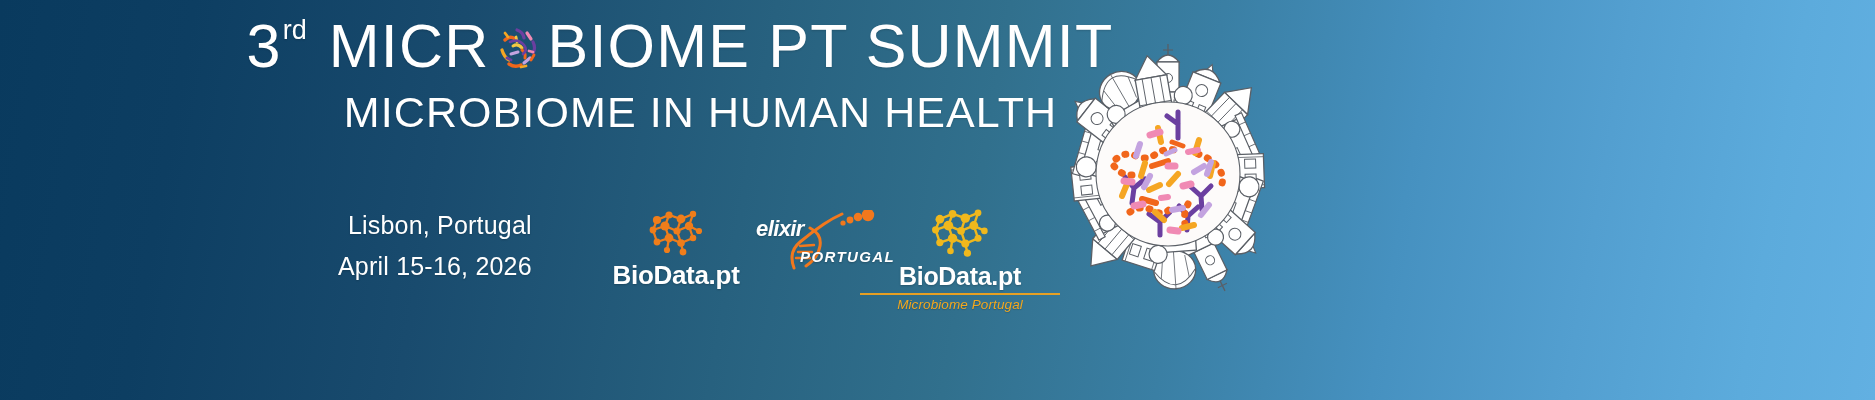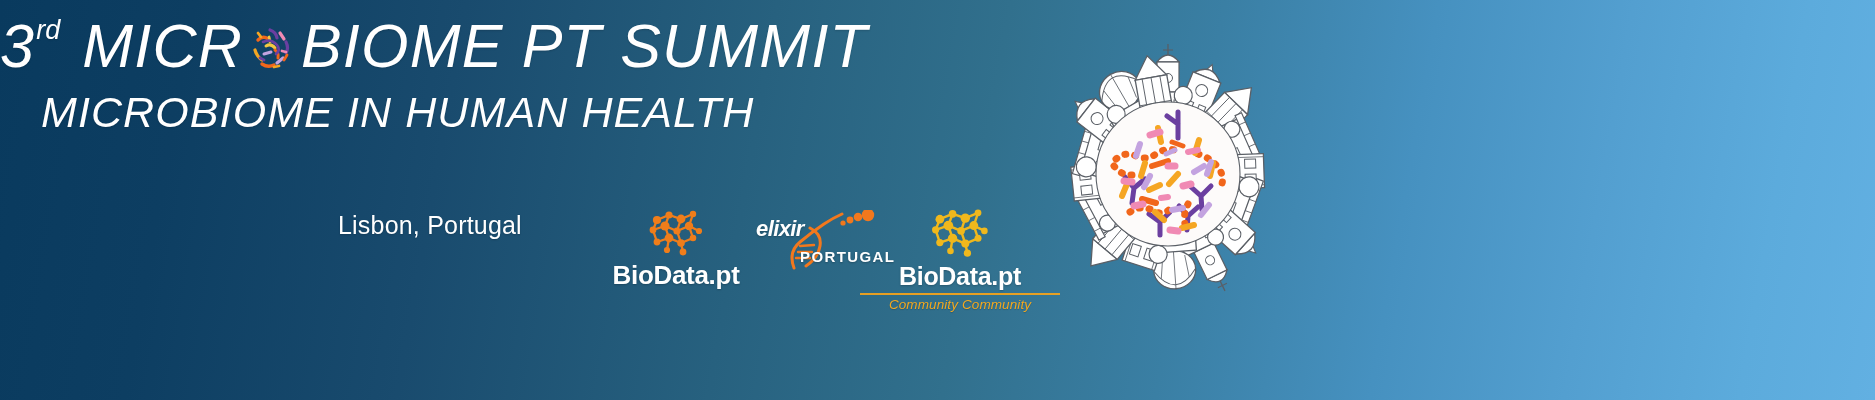--- a/index.html
+++ b/index.html
@@ -29,23 +29,22 @@
         #5cabdc 93%,
         #62b0e2 100%);
     overflow:hidden;
   }
 
   
   .title-block {
     position:absolute;
     left:0; top:14px;
     width:1360px;
-    text-align:left;
+    text-align:center;
     color:#ffffff;
-    font-style:italic;
   }
   .main-title {
     font-size:61px;
     font-weight:400;
     letter-spacing:1.2px;
     line-height:1.06;
     white-space:nowrap;
     display:inline-block;
     text-shadow:0 1px 2px rgba(0,0,0,.16);
   }
@@ -140,20 +139,21 @@
     font-size:22px;
     font-style:italic;
     font-weight:700;
     letter-spacing:-.6px;
     text-shadow:0 1px 2px rgba(0,0,0,.25);
   }
   .elixir-country {
     position:absolute; left:46px; top:38px;
     color:#ffffff;
     font-size:15px;
+    font-style:italic;
     font-weight:700;
     letter-spacing:1.4px;
     text-shadow:0 1px 2px rgba(0,0,0,.25);
   }
   .elixir-svg { position:absolute; left:0; top:0; }
 
   
   #lisbon {
     position:absolute;
     left:1002px; top:6px;
@@ -189,20 +189,21 @@
           </g>
           <g fill="none" stroke-linecap="round">
             <path d="M19 22 q8 -4 14 3 q4 5 -1 9" stroke="#6b3fa0" stroke-width="2.6"></path>
           </g>
         </svg></span><span class="title-seg">BIOME PT SUMMIT</span></div>
     <div class="sub-title">MICROBIOME IN HUMAN HEALTH</div>
   </div>
 
   <div class="meta">
     <div>Lisbon, Portugal</div>
+    <div>April 15-16, 2026</div>
   </div>
 
   <div class="logos">
 
     <div class="logo" id="logo-biodata">
       <svg class="logo-icon" width="66" height="50" viewBox="0 0 66 50" xmlns="http://www.w3.org/2000/svg">
         <g stroke="#ef7d1a" stroke-width="2.3" fill="none">
           <path d="M14 12 L26 7 L38 11 L50 6"></path>
           <path d="M10 22 L22 18 L34 23 L46 18 L56 23"></path>
           <path d="M14 34 L26 30 L38 35 L50 30"></path>
@@ -282,21 +283,21 @@
           <circle cx="14" cy="34" r="3.4"></circle>
             <circle cx="26" cy="30" r="4.4"></circle>
           <circle cx="38" cy="35" r="3.8"></circle>
             <circle cx="50" cy="30" r="3.3"></circle>
           <circle cx="24" cy="42" r="3.1"></circle>
             <circle cx="40" cy="44" r="3.4"></circle>
         </g>
       </svg>
       <div class="logo-word logo-word-sm">BioData.pt</div>
       <div class="mc-rule"></div>
-      <div class="mc-tag">Community Community</div>
+      <div class="mc-tag">Microbiome Portugal</div>
     </div>
 
   </div>
 
   <div id="lisbon">
     <svg width="332" height="332" viewBox="0 0 332 332" xmlns="http://www.w3.org/2000/svg">
       <defs>
 
         <g id="bldg-a">
           <rect x="-17" y="-96" width="34" height="62" fill="#ffffff" stroke="#5a5f66" stroke-width="1.3"></rect>

